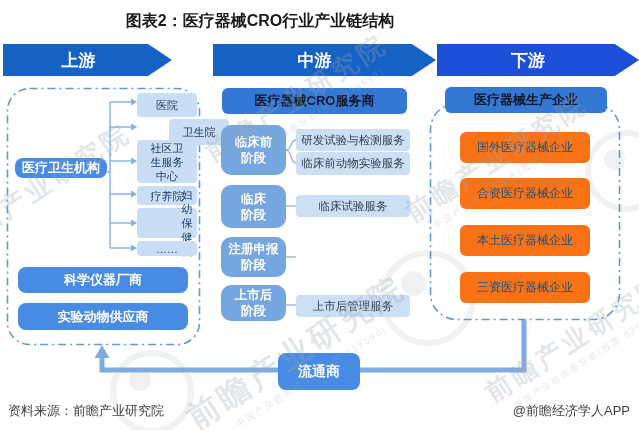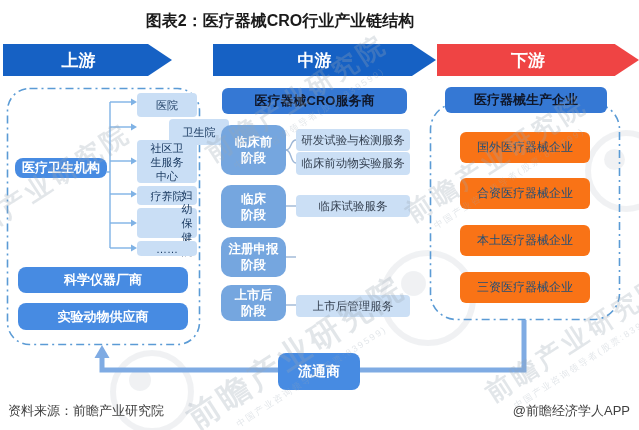--- a/index.html
+++ b/index.html
@@ -51,31 +51,31 @@
     <div class="wm-sub">中国产业咨询领导者(股票:839599)</div>
   </div>
   <div class="wm" style="left:440px;top:320px;width:280px;">
     <div class="wm-main">前瞻产业研究院</div>
     <div class="wm-sub">中国产业咨询领导者(股票:839599)</div>
   </div>
   <div class="wm" style="left:-90px;top:170px;width:260px;">
     <div class="wm-main">前瞻产业研究院</div>
   </div>
 
-  <div class="abs title" style="left:0;top:11px;width:520px;margin-left:20px;">图表2：医疗器械CRO行业产业链结构</div>
+  <div class="abs title" style="left:0;top:11px;width:520px;">图表2：医疗器械CRO行业产业链结构</div>
 
   <div class="abs arrow" style="left:3px;top:44px;width:169px;background:#1661C4;
               clip-path:polygon(0 0,85.8% 0,100% 50%,85.8% 100%,0 100%);">
     <span style="margin-right:18px;">上游</span>
   </div>
   <div class="abs arrow" style="left:213px;top:44px;width:223px;background:#1661C4;
               clip-path:polygon(0 0,89.2% 0,100% 50%,89.2% 100%,0 100%);">
     <span style="margin-right:20px;">中游</span>
   </div>
-  <div class="abs arrow" style="left:437px;top:44px;width:202px;background:#ef4444;
+  <div class="abs arrow" style="left:437px;top:44px;width:202px;background:#1d4ed8;
               clip-path:polygon(0 0,88% 0,100% 50%,88% 100%,0 100%);">
     <span style="margin-right:20px;">下游</span>
   </div>
 
   <svg width="639" height="430" viewBox="0 0 639 430">
 
     <rect x="7.5" y="88.5" width="192" height="256" rx="22" fill="none" stroke="#5B9BD5" stroke-width="1.6" stroke-dasharray="8 4 2 4"></rect>
     <rect x="430.5" y="103.5" width="189" height="216" rx="26" fill="none" stroke="#5B9BD5" stroke-width="1.6" stroke-dasharray="8 4 2 4"></rect>
 
     <g stroke="#7FB2E5" stroke-width="1.4" fill="none">

